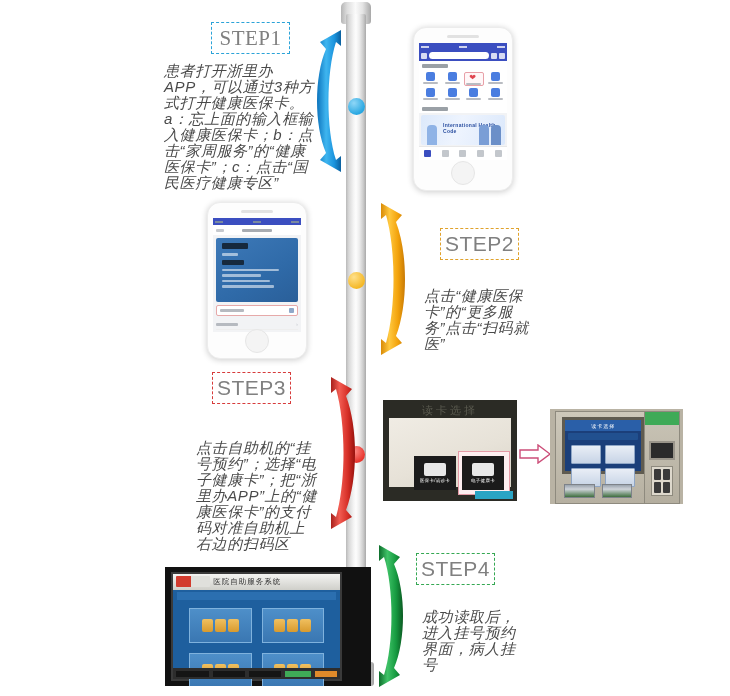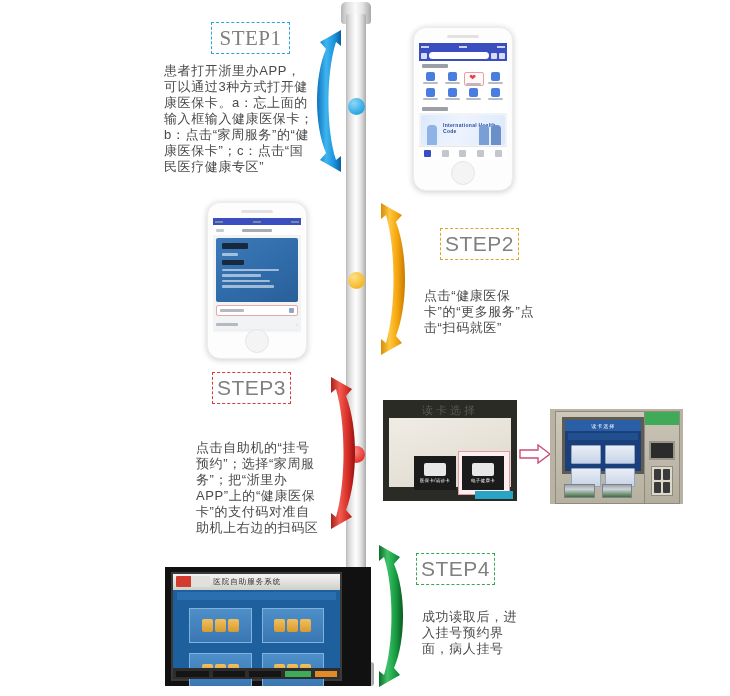--- a/index.html
+++ b/index.html
@@ -66,24 +66,25 @@
     justify-content: center;
     font-size: 21px;
     letter-spacing: 0.5px;
     color: #808080;
     background: #ffffff;
   }
 
   
   .desc {
     position: absolute;
-    font-size: 13px;
+    font-size: 15px;
     line-height: 16px;
     color: #4a4a4a;
     letter-spacing: 0.6px;
+    font-style: italic;
   }
 
   
   .phone {
     position: absolute;
     background: #fdfdfd;
     border-radius: 13px;
     box-shadow: 0 1px 6px rgba(0,0,0,0.20);
     border: 1px solid #ececec;
   }
@@ -547,21 +548,21 @@
         <div class="listrow"></div>
 
       </div>
     </div>
     <div class="phone-home"></div>
   </div>
 
   <div class="step-box" style="left:212px; top:372px; width:79px; height:32px; border:1px dashed #d73b3b;">
     <span>STEP3</span>
   </div>
-  <div class="desc" style="left:196px; top:440px; width:124px;">点击自助机的“挂号预约”；选择“家周服务”；把“浙里办APP”上的“健康医保卡”的支付码对准自助机上右边的扫码区</div>
+  <div class="desc" style="left:196px; top:440px; width:124px;">点击自助机的“挂号预约”；选择“电子健康卡”；把“浙里办APP”上的“健康医保卡”的支付码对准自助机上右边的扫码区</div>
 
   <div class="photo" style="left:383px; top:400px; width:134px; height:101px;">
     <div class="kiosk-screen">
       <div class="ks-title">读卡选择</div>
       <div class="ks-panel">
         <div class="ks-opt" style="left:25px;">
           <span class="card"></span>
           <span class="cap">医保卡/就诊卡</span>
         </div>
         <div class="ks-sel" style="left:69px; top:33px; width:50px; height:42px;"></div>

